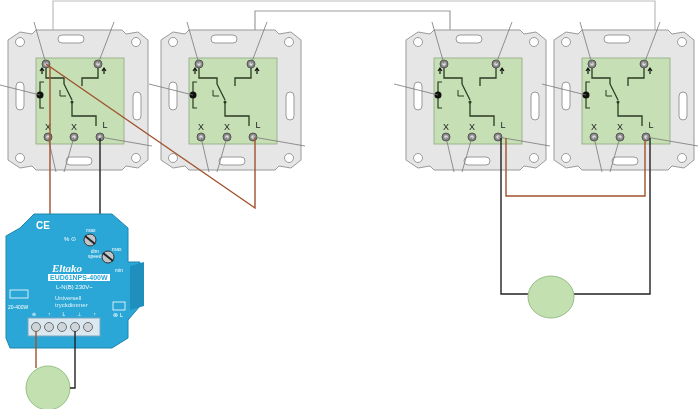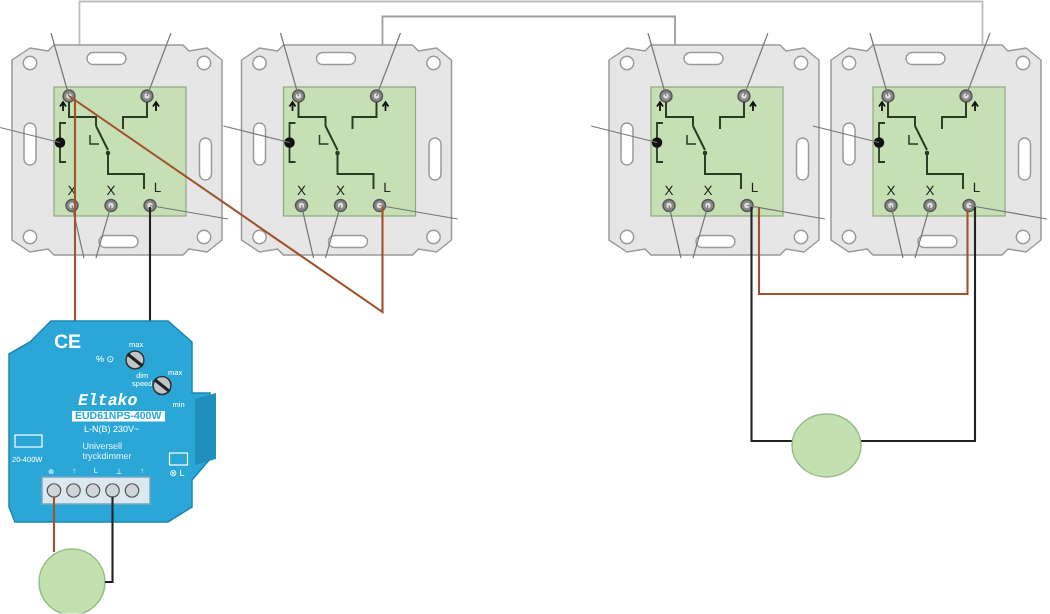--- a/index.html
+++ b/index.html
@@ -112,30 +112,30 @@
     <rect x="113" y="302" width="12" height="8" fill="none" stroke="#fff" stroke-width="0.8"></rect>
   </g>
 
   <circle cx="48" cy="388" r="22" fill="#c3e0b0" stroke="#98bd86"></circle>
   <ellipse cx="551" cy="297" rx="23" ry="21" fill="#c3e0b0" stroke="#98bd86"></ellipse>
 
   <path d="M36,331 L36,368" stroke="#a0522d" stroke-width="1.4" fill="none"></path>
   <path d="M75,331 L75,388 L70,388" stroke="#222" stroke-width="1.4" fill="none"></path>
 </svg>
 
-<div style="position:absolute;left:36px;top:220px;color:#fff;font-size:13px;font-weight:bold;">CE</div>
+<div style="position:absolute;left:36px;top:220px;color:#fff;font-size:10px;font-weight:bold;">CE</div>
 <div style="position:absolute;left:64px;top:235px;color:#fff;font-size:6px;">% ⊙</div>
 <div style="position:absolute;left:86px;top:227px;color:#fff;font-size:5px;">max</div>
 <div style="position:absolute;left:88px;top:249px;color:#fff;font-size:5px;line-height:5px;text-align:center;">
   <div>dim</div>
   <div>speed</div>
 </div>
 <div style="position:absolute;left:112px;top:246px;color:#fff;font-size:5px;">max</div>
 <div style="position:absolute;left:115px;top:267px;color:#fff;font-size:5px;">min</div>
-<div style="position:absolute;left:52px;top:262px;color:#fff;font-size:11px;font-style:italic;font-weight:bold;font-family:Liberation Mono, monospace;">Eltako</div>
+<div style="position:absolute;left:52px;top:262px;color:#fff;font-size:11px;font-style:italic;font-weight:bold;font-family:Liberation Serif, serif;">Eltako</div>
 <div style="position:absolute;left:48px;top:274px;color:#2aa7d6;background:#fff;font-size:7px;font-weight:bold;padding:0 2px;">EUD61NPS-400W</div>
 <div style="position:absolute;left:56px;top:284px;color:#fff;font-size:6px;">L-N(B) 230V~</div>
 <div style="position:absolute;left:55px;top:295px;color:#e8f4fa;font-size:6px;line-height:7px;">
   <div>Universell</div>
   <div>tryckdimmer</div>
 </div>
 <div style="position:absolute;left:8px;top:304px;color:#fff;font-size:5px;">20-400W</div>
 <div style="position:absolute;left:113px;top:311px;color:#fff;font-size:6px;">⊗ L</div>
 <div style="position:absolute;left:32px;top:311px;width:64px;display:flex;justify-content:space-between;color:#fff;font-size:5px;">
   <span>⊗</span>

